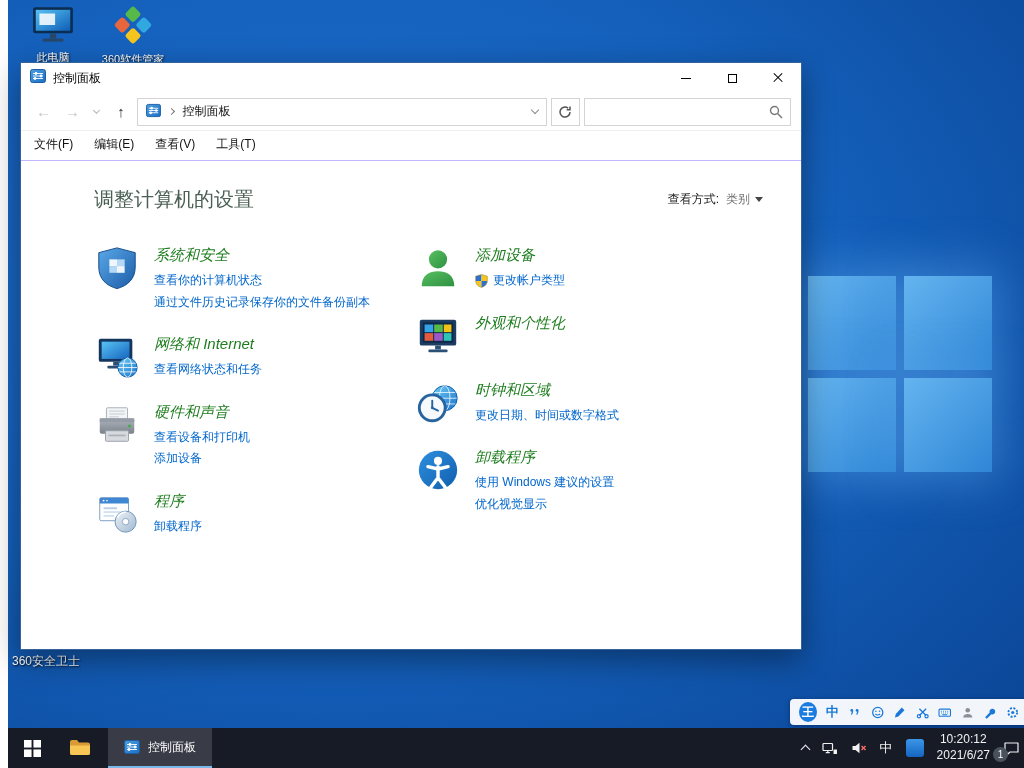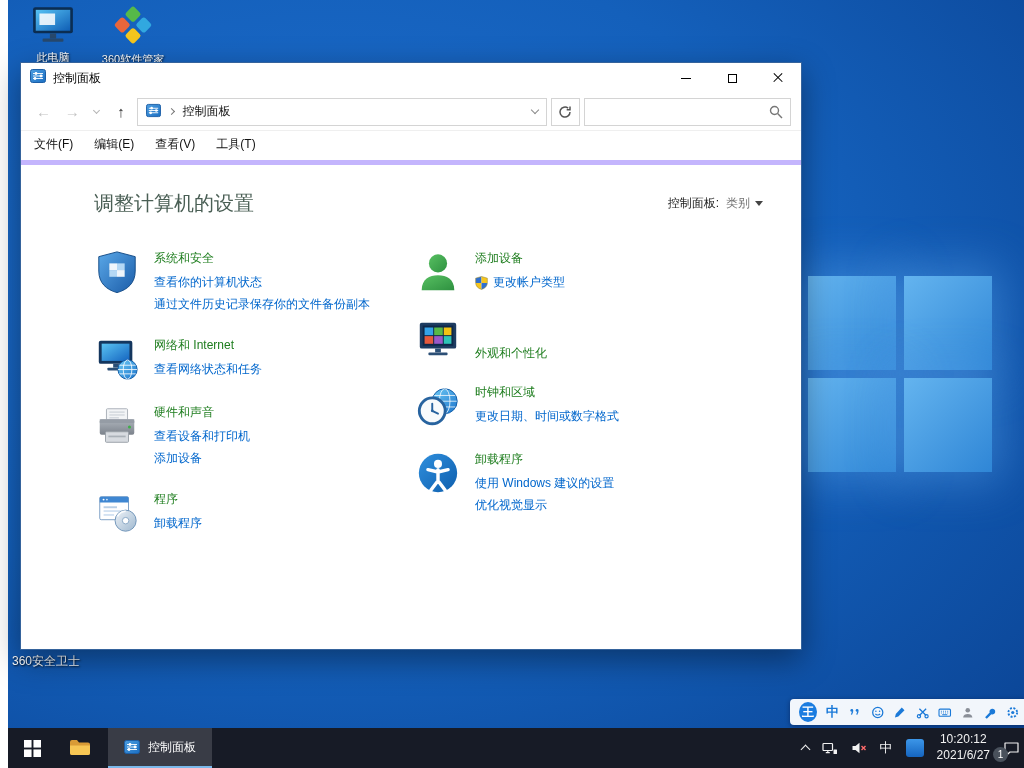--- a/index.html
+++ b/index.html
@@ -56,39 +56,39 @@
   .addr { width:412px; height:28px; border:1px solid #d4d4d4; display:flex; align-items:center;
     padding:0 8px; gap:8px; font-size:12px; color:#111; background:#fff; cursor:text; }
   .addr .spacer { flex:1; }
   .refresh-btn { width:30px; height:28px; border:1px solid #d4d4d4; background:#fff;
     display:flex; align-items:center; justify-content:center; cursor:pointer; }
   .search { margin-left:auto; width:208px; height:28px; border:1px solid #d4d4d4; background:#fff;
     display:flex; align-items:center; padding:0 7px; gap:4px; }
   .search input { flex:1; min-width:0; border:none; outline:none; font-size:12px; font-family:inherit; }
 
   .menubar { display:flex; gap:21px; padding:5px 0 7px 13px; font-size:12px; color:#111;
-    border-bottom:5px solid #c4b5fd; flex:none; }
+    border-bottom:1px solid #c4b5fd; flex:none; }
   .menu-item { cursor:pointer; }
 
   .content { flex:1; background:#fff; overflow:hidden; }
   .content-head { display:flex; justify-content:space-between; align-items:center;
     margin:25px 38px 0 73px; }
   .page-title { font-size:20px; font-weight:400; color:#4a5f55; }
   .viewby { font-size:12px; color:#1d1d1d; display:flex; align-items:center; gap:7px; }
   .viewby-link { color:#737373; cursor:pointer; display:flex; align-items:center; gap:5px; }
   .tri-down { width:0; height:0; border-left:4px solid transparent;
     border-right:4px solid transparent; border-top:5px solid #444; }
 
   .cats { display:flex; margin:32px 0 0 73px; }
   .col { width:321px; display:flex; flex-direction:column; gap:21px; }
   .cat { display:flex; gap:14px; }
-  .cat.center { align-items:flex-end; }
+  .cat.center { align-items:flex-start; }
   .cat-icon { width:46px; height:46px; flex:none; display:block; cursor:pointer; }
   .cat-text { display:flex; flex-direction:column; padding-top:1px; }
-  .cat-title { font-size:12px; color:#1e7d1e; text-decoration:none; cursor:pointer; margin-bottom:5px; }
+  .cat-title { font-size:15px; color:#1e7d1e; text-decoration:none; cursor:pointer; margin-bottom:5px;font-style:italic; }
   .cat.center .cat-title { margin-bottom:0; }
   .cat-link { font-size:12px; color:#0066cc; text-decoration:none; cursor:pointer;
     line-height:1.8; display:flex; align-items:center; gap:5px; }
   .uac { width:13px; height:14px; flex:none; display:block; }
 
   
   .imebar { position:absolute; left:782px; top:699px; width:238px; height:26px;
     background:rgba(252,253,255,.96); border-radius:4px; box-shadow:0 1px 5px rgba(0,0,30,.4);
     display:flex; align-items:center; gap:9px; padding:0 9px; z-index:6; }
   .ime-logo { width:20px; height:20px; border-radius:50%; background:#1a7ce0; color:#fff;
@@ -237,21 +237,21 @@
       <span class="menu-item">文件(F)</span>
       <span class="menu-item">编辑(E)</span>
       <span class="menu-item">查看(V)</span>
       <span class="menu-item">工具(T)</span>
     </div>
 
     <div class="content">
       <div class="content-head">
         <div class="page-title">调整计算机的设置</div>
         <div class="viewby">
-          <span>控制面板:</span>
+          <span>查看方式:</span>
           <span class="viewby-link">
             <span>类别</span>
             <span class="tri-down"></span>
           </span>
         </div>
       </div>
 
       <div class="cats">
 
         <div class="col">

